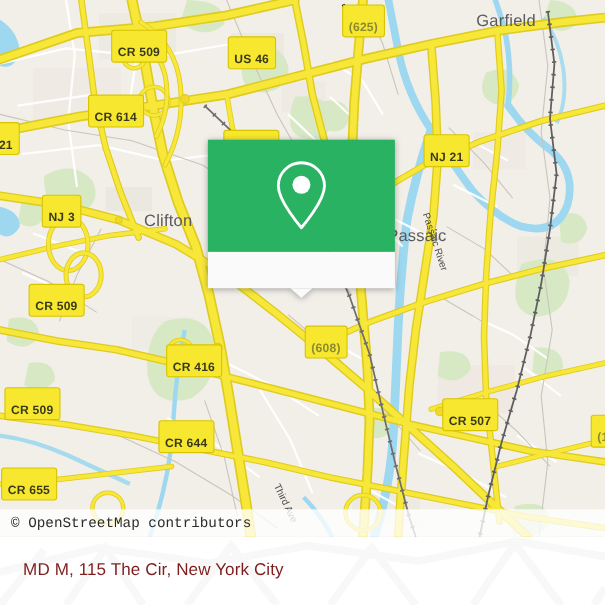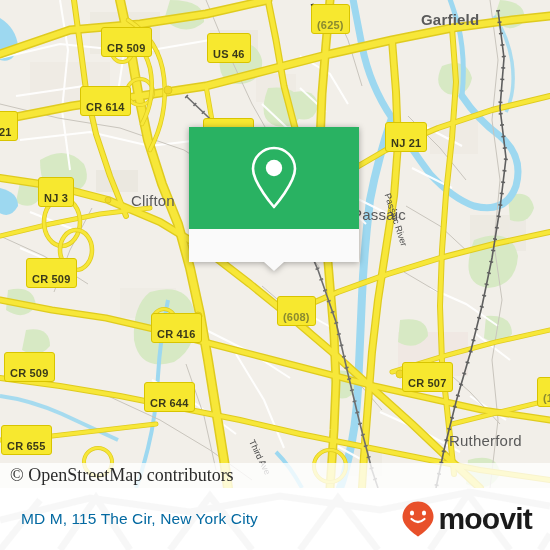--- a/index.html
+++ b/index.html
@@ -73,24 +73,24 @@
     position: absolute;
     left: 0;
     bottom: 0;
     width: 550px;
     height: 25px;
     background: rgba(255,255,255,0.78);
     display: flex;
     align-items: center;
   }
   #attribution span {
-    font-size: 18px;
+    font-size: 13px;
     color: #2b2b2b;
     padding-left: 10px;
-    font-family: Liberation Serif, serif;
+    font-family: Liberation Mono, monospace;
   }
 
   
   #callout {
     position: absolute;
     left: 189px;
     top: 127px;
     width: 170px;
     filter: drop-shadow(0 1px 3px rgba(0,0,0,0.33));
   }
@@ -145,21 +145,21 @@
   #footer-inner {
     position: relative;
     width: 550px; height: 62px;
     display: flex;
     align-items: center;
     justify-content: space-between;
     padding: 0 18px 0 21px;
   }
   #footer-title {
     font-size: 15.5px;
-    color: #0369a1;
+    color: #7f1d1d;
     font-family: "Liberation Sans", sans-serif;
     white-space: nowrap;
     letter-spacing: .1px;
   }
   #brand {
     display: flex;
     align-items: center;
     gap: 3px;
   }
   #brand-text {
@@ -351,24 +351,23 @@
 
       <g>
         <path d="M186 96 L226 134 L262 176 L296 220 L318 270 L336 322 L348 374 L360 424 L372 470 L378 488" stroke="#6E6E6E" stroke-width="1.6" fill="none"></path>
         <path d="M186 96 L226 134 L262 176 L296 220 L318 270 L336 322 L348 374 L360 424 L372 470 L378 488" stroke="#6E6E6E" stroke-width="4" fill="none" stroke-dasharray="1.5 10"></path>
         <path d="M498 10 L504 58 L500 108 L506 158 L500 208 L492 258 L482 306 L470 354 L456 402 L444 450 L436 488" stroke="#5F5F5F" stroke-width="1.6" fill="none"></path>
         <path d="M498 10 L504 58 L500 108 L506 158 L500 208 L492 258 L482 306 L470 354 L456 402 L444 450 L436 488" stroke="#5F5F5F" stroke-width="4" fill="none" stroke-dasharray="1.5 10"></path>
         <path d="M312 4 L318 18 L314 30" stroke="#1a1a1a" stroke-width="3" fill="none"></path>
       </g>
     </svg>
 
-    <div class="city-label big" style="left:421px; top:11px;font-weight:bold;">Garfield</div>
+    <div class="city-label big" style="left:433px; top:11px;">Garfield</div>
     <div class="city-label big" style="left:131px; top:192px;">Clifton</div>
     <div class="city-label big" style="left:352px; top:206px;">Passaic</div>
-    <div class="city-label big" style="left:449px; top:432px;">Rutherford</div>
 
     <div class="river-label" style="left:392px; top:192px; transform:rotate(72deg); transform-origin:0 0;">Passaic River</div>
     <div class="river-label" style="left:256px; top:438px; transform:rotate(64deg); transform-origin:0 0;">Third Ave</div>
 
     <div class="shield" style="left:101px; top:27px;">CR 509</div>
     <div class="shield" style="left:207px; top:33px;">US 46</div>
     <div class="shield pale" style="left:311px; top:4px;">(625)</div>
     <div class="shield" style="left:80px; top:86px;">CR 614</div>
     <div class="shield pale" style="left:203px; top:118px;">CR 618</div>
     <div class="shield" style="left:385px; top:122px;">NJ 21</div>
@@ -408,25 +407,16 @@
         <path d="M60 550 L96 498 L130 550"></path>
         <path d="M170 550 L210 496 L252 550"></path>
         <path d="M300 550 L338 498 L378 550"></path>
         <path d="M430 550 L468 494 L510 550"></path>
         <path d="M0 550 L40 500"></path>
         <path d="M540 550 L550 534"></path>
       </g>
     </svg>
     <div id="footer-inner">
       <div id="footer-title">MD M, 115 The Cir, New York City</div>
-      <div id="brand">
-        <svg width="34" height="38" viewBox="0 0 34 38">
-          <path d="M17 1.5 C8.4 1.5 1.5 8.4 1.5 17 C1.5 27 17 36.5 17 36.5 C17 36.5 32.5 27 32.5 17 C32.5 8.4 25.6 1.5 17 1.5 Z" fill="#E8502A"></path>
-          <ellipse cx="11" cy="13" rx="2.1" ry="2.6" fill="#ffffff"></ellipse>
-          <ellipse cx="23" cy="13" rx="2.1" ry="2.6" fill="#ffffff"></ellipse>
-          <path d="M10.5 19 Q17 25 23.5 19" stroke="#ffffff" stroke-width="2.2" fill="none" stroke-linecap="round"></path>
-        </svg>
-        <span id="brand-text">moovit</span>
-      </div>
     </div>
   </div>
 
 </div>
 
 </body></html>

